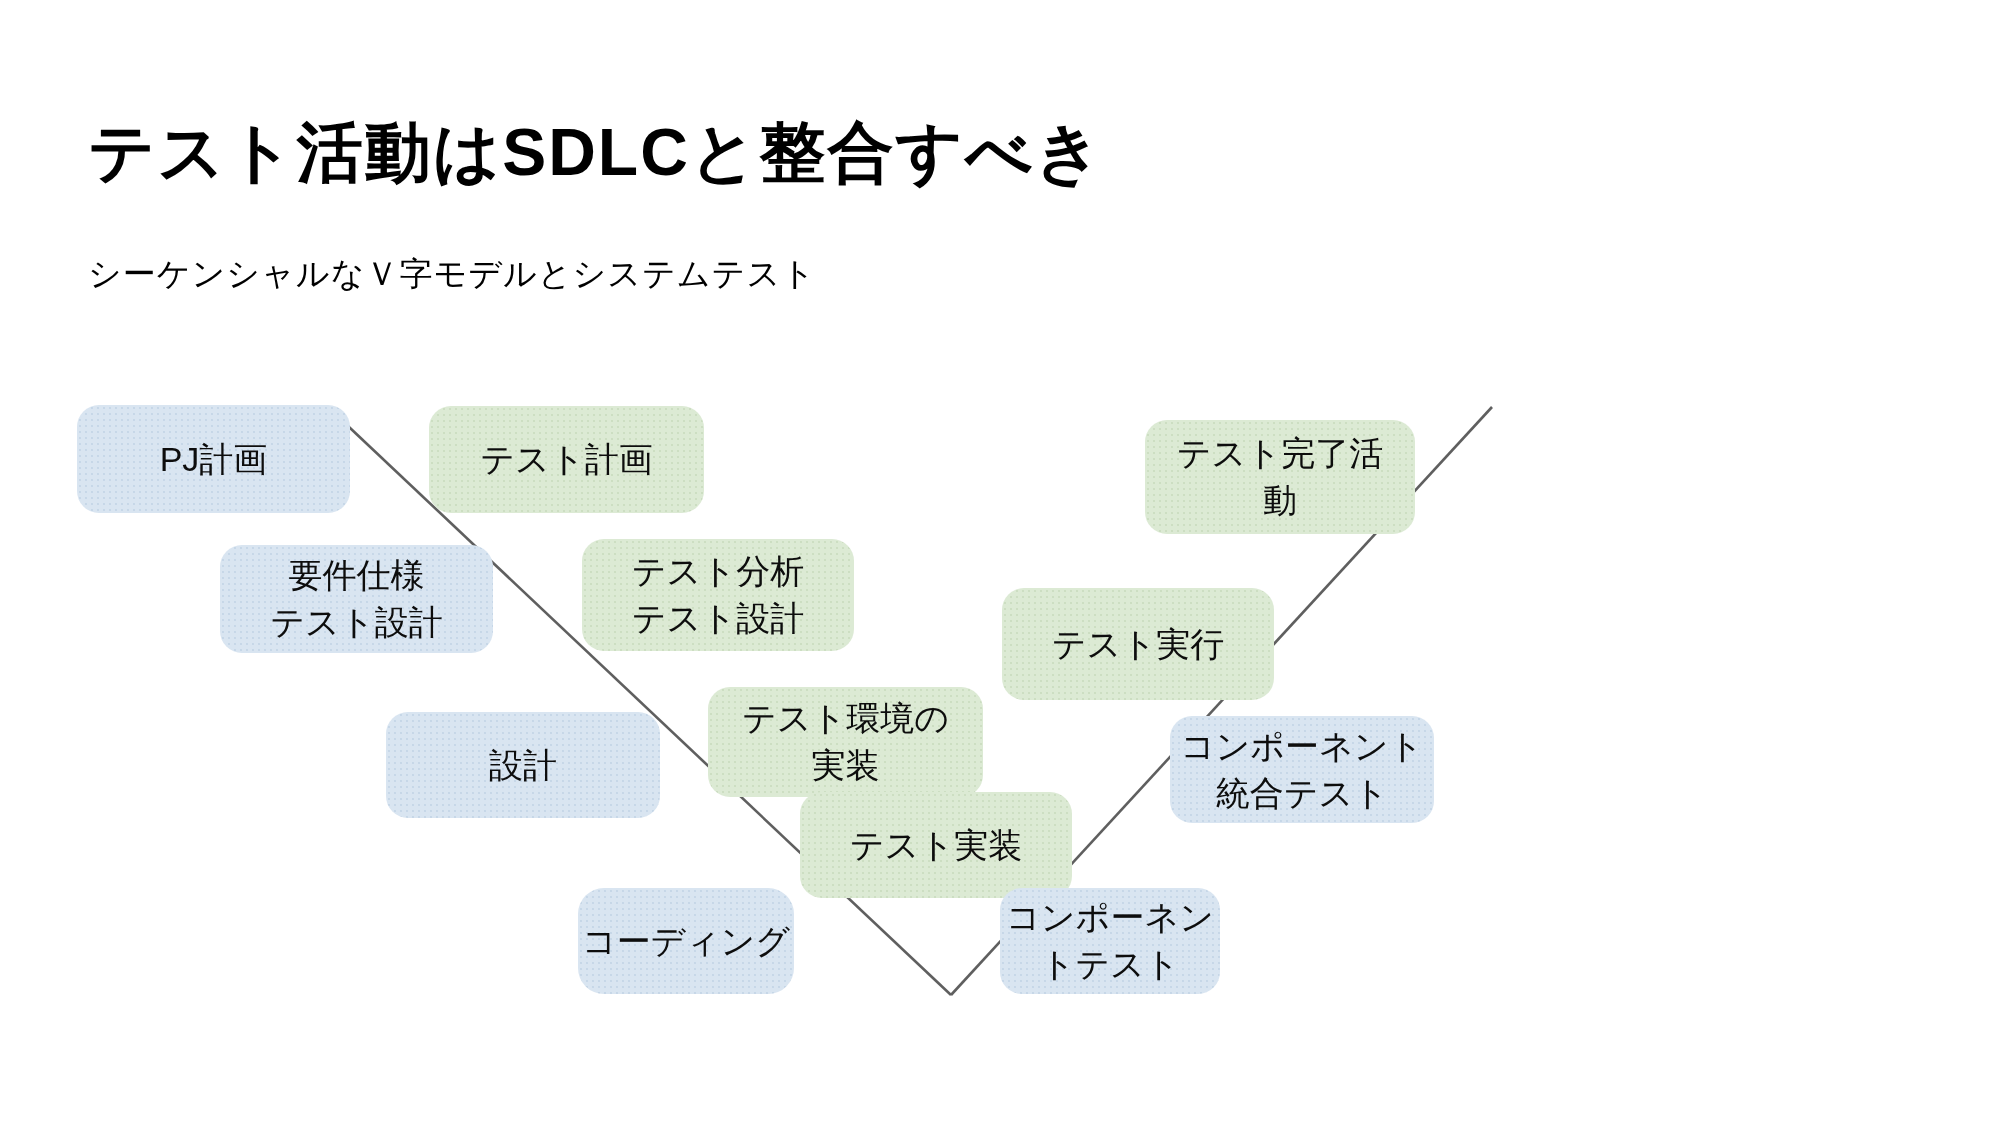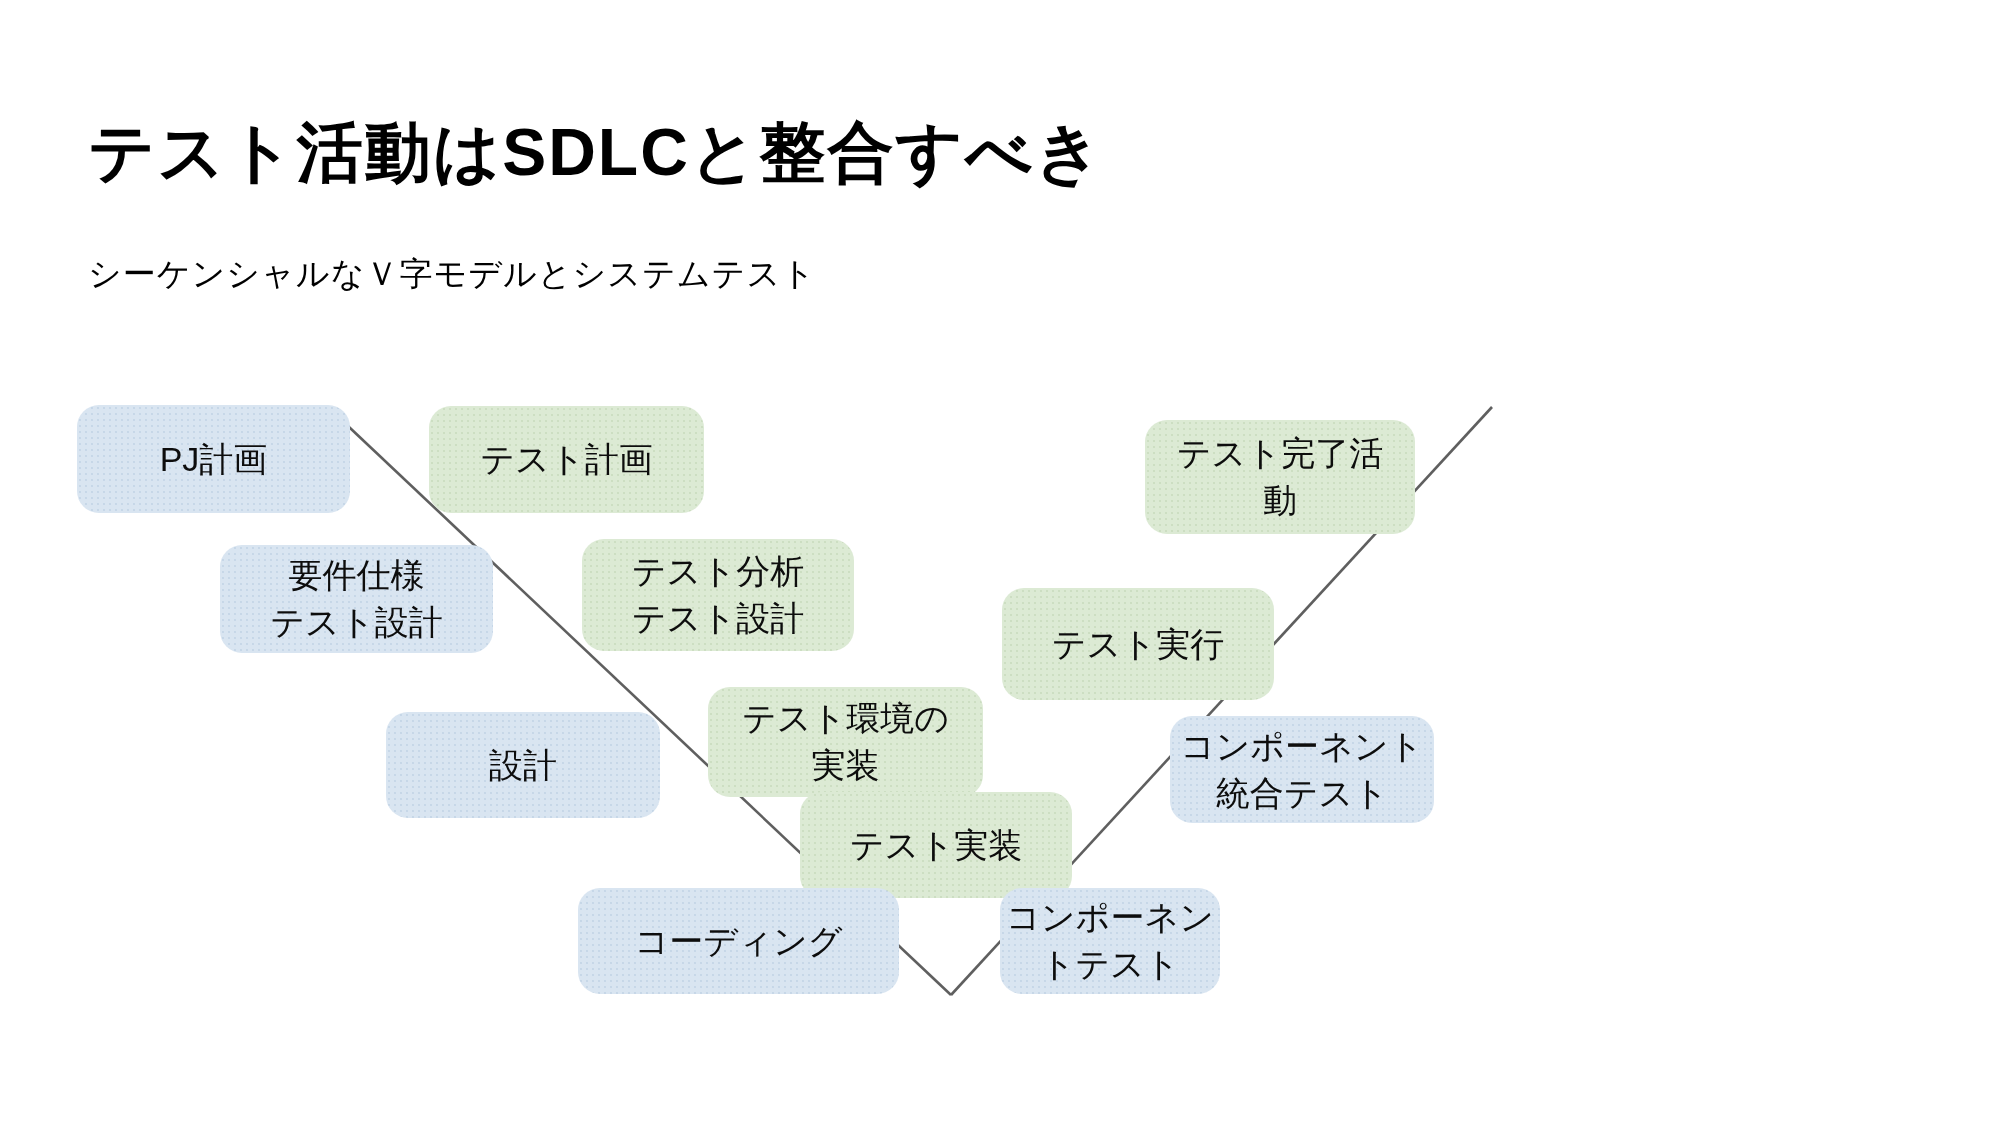--- a/index.html
+++ b/index.html
@@ -64,21 +64,21 @@
     white-space: nowrap;
   }
   
   .b1  { left: 77px;   top: 405px; width: 273px;  height: 108px; }
   .b2  { left: 429px;  top: 406px; width: 275px;  height: 107px; }
   .b3  { left: 220px;  top: 545px; width: 273px;  height: 108px; }
   .b4  { left: 582px;  top: 539px; width: 272px;  height: 112px; }
   .b5  { left: 386px;  top: 712px; width: 274px;  height: 106px; }
   .b6  { left: 708px;  top: 687px; width: 275px;  height: 110px; }
   .b7  { left: 800px;  top: 792px; width: 272px;  height: 106px; }
-  .b8  { left: 578px;  top: 888px; width: 321px;  height: 106px; }
+  .b8  { left: 578px;  top: 888px; width: 216px;  height: 106px; border-radius: 26px; }
   .b9  { left: 1000px; top: 888px; width: 220px;  height: 106px; }
   .b10 { left: 1170px; top: 716px; width: 264px;  height: 107px; }
   .b11 { left: 1002px; top: 588px; width: 272px;  height: 112px; }
   .b12 { left: 1145px; top: 420px; width: 270px;  height: 114px; }
   .b13 { left: 445px;  top: 1009px; width: 1055px; height: 74px; }
 </style>
 </head>
 <body>
 
 <div class="slide">

